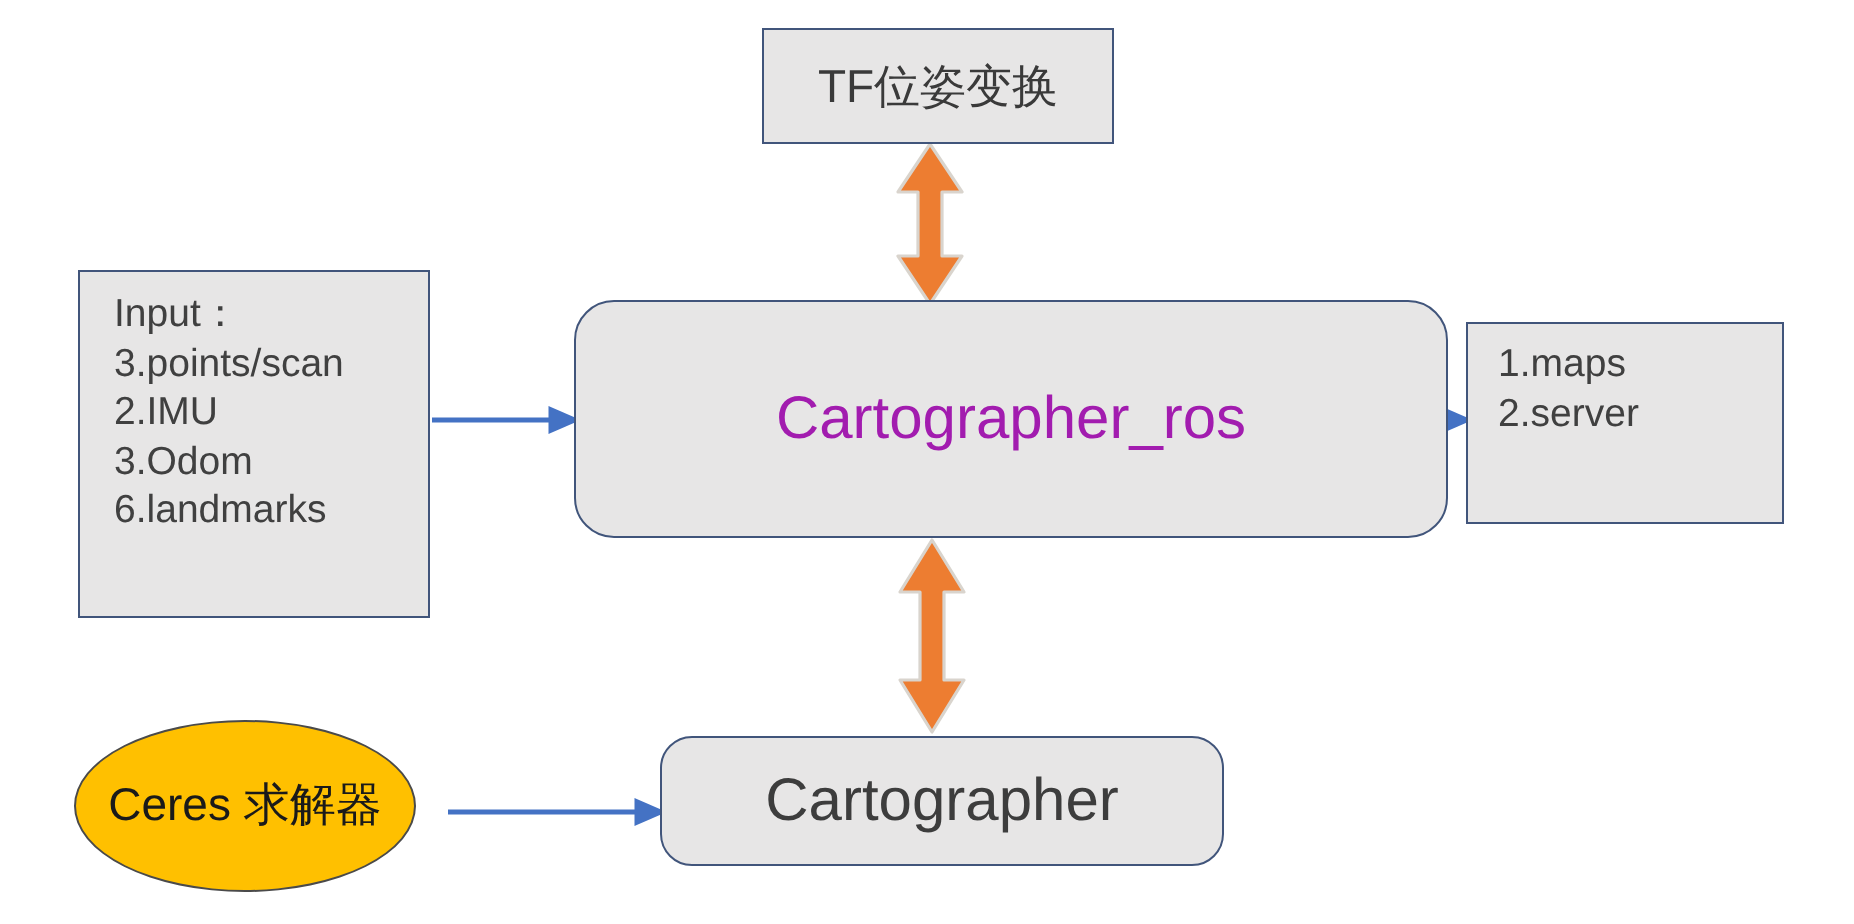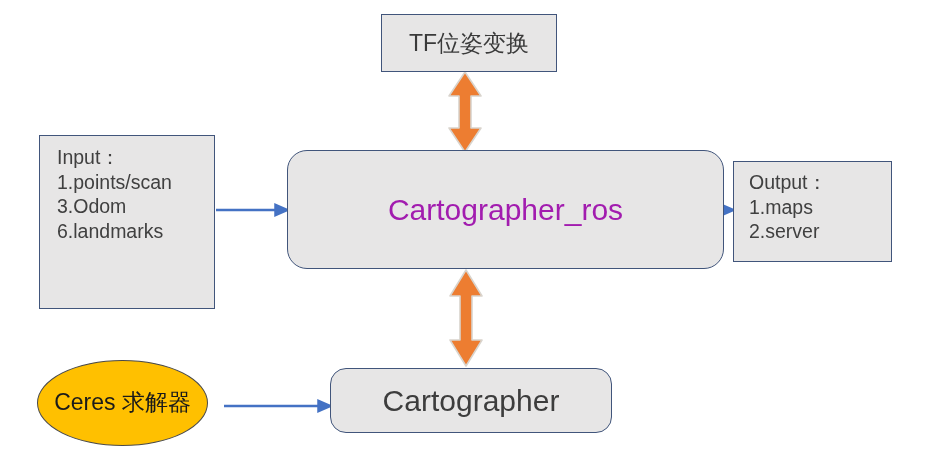--- a/index.html
+++ b/index.html
@@ -183,35 +183,35 @@
 
   <div class="node" id="tf-box">
     <span class="lines">
       <span class="line">TF位姿变换</span>
     </span>
   </div>
 
   <div class="node leftalign" id="input-box">
     <span class="lines">
       <span class="line">Input：</span>
-      <span class="line">1.points/scan</span>
+      <span class="line">3.points/scan</span>
+      <span class="line">2.IMU</span>
       <span class="line">3.Odom</span>
       <span class="line">6.landmarks</span>
     </span>
   </div>
 
   <div class="node" id="main-box">
     <span class="lines">
       <span class="line">Cartographer_ros</span>
     </span>
   </div>
 
   <div class="node leftalign" id="output-box">
     <span class="lines">
-      <span class="line">Output：</span>
       <span class="line">1.maps</span>
       <span class="line">2.server</span>
     </span>
   </div>
 
   <div id="ceres-ellipse">
     <span class="lines">
       <span class="line">Ceres</span>
       <span class="line">求解器</span>
     </span>

